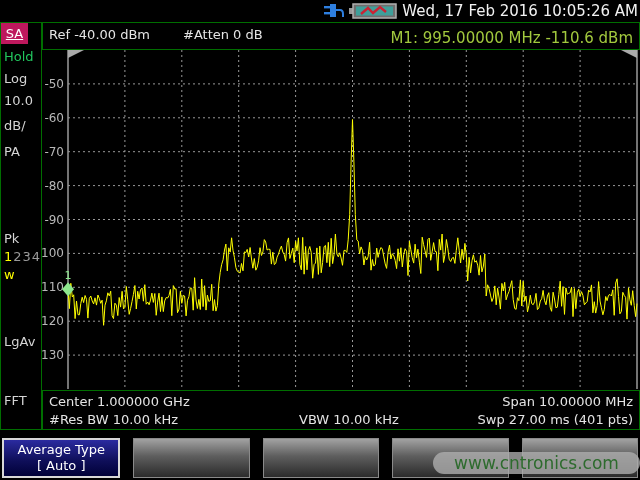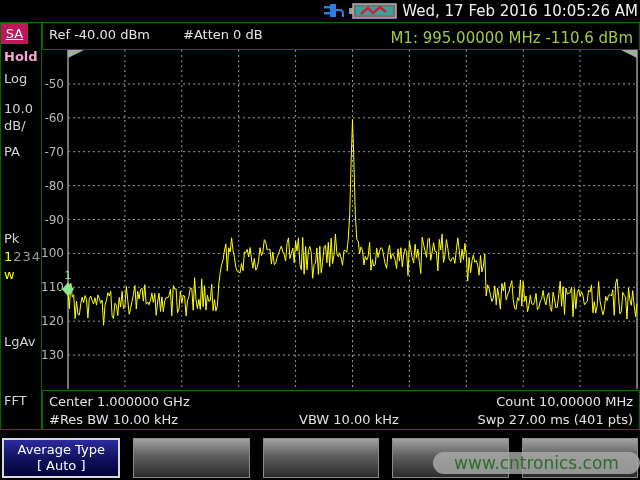--- a/index.html
+++ b/index.html
@@ -11,21 +11,21 @@
   #statusbar { position:absolute; left:0; top:0; width:640px; height:22px;
     display:flex; align-items:center; justify-content:flex-end; gap:4px; padding-right:2px;padding-left:45px; }
   #datetime { color:#f2f2f2; font-size:15px; white-space:nowrap; }
 
   
   #sidebar { position:absolute; left:0; top:22px; width:42px; height:408px;
     background:#000; border:1px solid #006e00; }
   .sb { position:absolute; left:3px; color:#d4d4d4; font-size:13px; white-space:nowrap; }
   #sa-badge { position:absolute; left:0; top:0; width:27px; height:21px; background:#be185d;
     color:#fff; font-size:13px; text-align:center; line-height:21px;text-decoration:underline; }
-  #hold { color:#f9a8d4; font-weight:bold; }
+  #hold { color:#22c55e; font-weight:normal; }
   .yellow { color:#ffff00; }
   .trace-digit { color:#9a9a9a; letter-spacing:1px; }
   .trace-digit.active { color:#ffff00; }
 
   
   #topbox { position:absolute; left:42px; top:22px; width:598px; height:28px;
     background:#000; border:1px solid #006e00; }
   .ann { position:absolute; color:#e4e4e4; font-size:13px; white-space:nowrap; }
   #ref-level { left:6px; top:4px; }
   #atten { left:140px; top:4px; }
@@ -77,21 +77,21 @@
       <rect x="8" y="4.5" width="37" height="9" fill="#3f9f9a"></rect>
       <polyline points="13,12 20,6 25,11 32,5 38,10" stroke="#cc2233" stroke-width="2.4" fill="none"></polyline>
     </svg>
     <span id="datetime">Wed, 17 Feb 2016 10:05:26 AM</span>
   </div>
 
   <div id="sidebar">
     <div id="sa-badge">SA</div>
     <div class="sb" id="hold" style="top:26px">Hold</div>
     <div class="sb" style="top:48px">Log</div>
-    <div class="sb" style="top:78px">10.0</div>
+    <div class="sb" style="top:70px">10.0</div>
     <div class="sb" style="top:95px">dB/</div>
     <div class="sb" style="top:121px">PA</div>
     <div class="sb" style="top:208px">Pk</div>
     <div class="sb" style="top:226px"><span class="trace-digit active">1</span><span class="trace-digit">2</span><span class="trace-digit">3</span><span class="trace-digit">4</span></div>
     <div class="sb yellow" style="top:244px">w</div>
     <div class="sb" style="top:311px">LgAv</div>
     <div class="sb" style="top:370px">FFT</div>
   </div>
 
   <div id="topbox">
@@ -132,21 +132,21 @@
       <text x="22" y="309.1" fill="#b8b8b8" font-size="12" text-anchor="end">-130</text>
       <polygon points="26,0 42,0 26,8" fill="#aaaaaa"></polygon>
       <polygon points="579,0 595,0 595,8" fill="#aaaaaa"></polygon>
       <polyline points="26.0,239.3 27.4,258.6 28.8,233.3 30.3,247.0 31.7,244.8 33.1,268.6 34.5,251.0 36.0,264.7 37.4,264.8 38.8,253.4 40.2,247.2 41.6,252.6 43.1,245.5 44.5,249.4 45.9,268.1 47.3,248.4 48.8,246.0 50.2,251.0 51.6,253.9 53.0,247.8 54.5,255.1 55.9,245.0 57.3,248.4 58.7,253.3 60.1,250.2 61.6,275.3 63.0,255.2 64.4,250.8 65.8,242.8 67.3,245.9 68.7,241.2 70.1,265.8 71.5,268.6 72.9,253.2 74.4,255.2 75.8,265.6 77.2,247.5 78.6,257.1 80.1,241.3 81.5,258.9 82.9,257.3 84.3,236.5 85.7,249.8 87.2,264.3 88.6,258.5 90.0,251.6 91.4,244.5 92.9,235.5 94.3,259.0 95.7,241.3 97.1,249.0 98.5,239.9 100.0,238.1 101.4,251.2 102.8,234.7 104.2,254.2 105.7,252.0 107.1,254.8 108.5,250.1 109.9,243.1 111.3,252.4 112.8,243.5 114.2,265.3 115.6,252.1 117.0,243.2 118.5,261.6 119.9,246.9 121.3,261.6 122.7,250.9 124.2,247.5 125.6,248.0 127.0,245.5 128.4,239.4 129.8,265.7 131.3,235.6 132.7,239.1 134.1,238.8 135.5,262.7 137.0,259.1 138.4,241.3 139.8,253.3 141.2,245.4 142.6,246.0 144.1,265.9 145.5,250.3 146.9,246.7 148.3,237.9 149.8,238.4 151.2,260.2 152.6,227.7 154.0,249.9 155.4,258.5 156.9,249.3 158.3,259.5 159.7,229.0 161.1,256.6 162.6,235.7 164.0,260.1 165.4,245.1 166.8,251.4 168.3,250.7 169.7,234.3 171.1,260.7 172.5,249.6 173.9,261.1 175.4,255.5 176.8,234.0 178.2,222.5 179.6,214.7 181.1,209.8 182.5,200.0 183.9,194.1 185.3,220.9 186.7,197.8 188.2,202.1 189.6,187.8 191.0,200.4 192.4,207.3 193.9,217.6 195.3,221.2 196.7,222.3 198.1,222.9 199.5,213.5 201.0,220.8 202.4,201.9 203.8,202.6 205.2,199.4 206.7,207.0 208.1,197.5 209.5,209.0 210.9,218.2 212.3,208.5 213.8,220.2 215.2,217.2 216.6,210.8 218.0,197.7 219.5,205.5 220.9,201.8 222.3,189.6 223.7,192.0 225.1,200.0 226.6,199.2 228.0,199.4 229.4,214.1 230.8,202.2 232.3,214.6 233.7,213.4 235.1,207.1 236.5,204.1 238.0,199.3 239.4,196.1 240.8,202.0 242.2,204.4 243.6,211.1 245.1,192.7 246.5,187.9 247.9,208.5 249.3,203.5 250.8,198.1 252.2,212.7 253.6,191.3 255.0,200.9 256.4,187.8 257.9,214.4 259.3,219.8 260.7,187.4 262.1,224.2 263.6,196.5 265.0,219.8 266.4,200.4 267.8,196.5 269.2,202.4 270.7,228.2 272.1,214.5 273.5,213.1 274.9,197.9 276.4,224.4 277.8,196.2 279.2,222.8 280.6,212.6 282.1,196.7 283.5,195.4 284.9,212.7 286.3,192.3 287.7,216.6 289.2,188.3 290.6,213.6 292.0,204.8 293.4,184.0 294.9,204.0 296.3,206.8 297.7,202.8 299.1,208.0 300.5,215.3 302.0,200.4 303.4,200.4 304.8,202.4 306.2,189.8 307.7,164.4 309.1,111.9 310.5,69.5 311.9,111.9 313.3,164.4 314.8,189.8 316.2,191.1 317.6,203.8 319.0,196.9 320.5,200.3 321.9,215.0 323.3,206.4 324.7,210.0 326.1,206.7 327.6,192.3 329.0,220.2 330.4,209.5 331.8,216.1 333.3,214.3 334.7,198.1 336.1,207.4 337.5,201.2 339.0,197.5 340.4,199.1 341.8,206.9 343.2,213.9 344.6,218.4 346.1,202.1 347.5,195.1 348.9,209.0 350.3,203.7 351.8,205.9 353.2,210.5 354.6,218.6 356.0,198.8 357.4,211.2 358.9,197.7 360.3,216.9 361.7,204.6 363.1,198.7 364.6,201.4 366.0,225.5 367.4,191.3 368.8,199.7 370.2,207.6 371.7,213.1 373.1,194.2 374.5,207.8 375.9,199.2 377.4,212.2 378.8,223.5 380.2,187.2 381.6,194.6 383.0,200.6 384.5,207.4 385.9,189.5 387.3,188.1 388.7,210.3 390.2,201.7 391.6,192.6 393.0,201.4 394.4,201.8 395.9,220.7 397.3,189.4 398.7,200.1 400.1,184.0 401.5,212.5 403.0,204.6 404.4,189.5 405.8,198.3 407.2,209.2 408.7,211.5 410.1,208.1 411.5,207.4 412.9,213.4 414.3,200.4 415.8,187.8 417.2,200.2 418.6,213.0 420.0,199.2 421.5,209.6 422.9,193.4 424.3,205.0 425.7,231.0 427.1,207.3 428.6,222.9 430.0,210.6 431.4,204.8 432.8,212.2 434.3,210.7 435.7,215.2 437.1,225.2 438.5,205.5 439.9,221.9 441.4,216.0 442.8,204.0 444.2,246.0 445.6,234.8 447.1,238.7 448.5,245.1 449.9,251.5 451.3,247.9 452.8,235.9 454.2,254.8 455.6,238.2 457.0,247.0 458.4,259.1 459.9,233.4 461.3,241.0 462.7,232.3 464.1,249.8 465.6,244.8 467.0,241.5 468.4,235.9 469.8,230.7 471.2,249.5 472.7,258.5 474.1,259.3 475.5,247.7 476.9,250.7 478.4,229.9 479.8,256.0 481.2,231.4 482.6,251.3 484.0,246.0 485.5,261.9 486.9,255.3 488.3,245.2 489.7,253.6 491.2,254.7 492.6,251.7 494.0,243.4 495.4,259.6 496.8,257.9 498.3,251.0 499.7,248.8 501.1,240.4 502.5,250.5 504.0,254.8 505.4,246.0 506.8,242.7 508.2,257.2 509.6,261.3 511.1,242.2 512.5,249.0 513.9,257.8 515.3,257.2 516.8,244.6 518.2,231.2 519.6,256.3 521.0,236.6 522.5,264.4 523.9,237.9 525.3,244.2 526.7,243.4 528.1,242.8 529.6,237.1 531.0,266.6 532.4,238.5 533.8,258.7 535.3,242.3 536.7,239.3 538.1,246.2 539.5,241.7 540.9,245.4 542.4,254.8 543.8,253.0 545.2,251.5 546.6,240.1 548.1,242.0 549.5,234.9 550.9,262.8 552.3,251.7 553.7,263.1 555.2,255.5 556.6,231.6 558.0,251.0 559.4,257.7 560.9,264.8 562.3,259.4 563.7,246.5 565.1,250.7 566.5,245.3 568.0,244.5 569.4,246.0 570.8,239.8 572.2,265.3 573.7,233.0 575.1,228.8 576.5,246.5 577.9,263.8 579.4,261.4 580.8,242.3 582.2,245.4 583.6,247.3 585.0,269.1 586.5,237.8 587.9,249.7 589.3,255.3 590.7,240.7 592.2,255.5 593.6,266.6 595.0,253.5" fill="none" stroke="#ffff00" stroke-width="1"></polyline>
       <polygon points="26,232.33399999999997 32,239.33399999999997 26,246.33399999999997 20,239.33399999999997" fill="#8ee88e"></polygon>
       <text x="26" y="229.33399999999997" fill="#8ee88e" font-size="11" text-anchor="middle">1</text>
     </svg>
 
   <div id="botbox">
     <span class="ann" id="center-freq">Center 1.000000 GHz</span>
-    <span class="ann" id="span">Count 10.00000 MHz</span>
+    <span class="ann" id="span">Span 10.00000 MHz</span>
     <span class="ann" id="rbw">#Res BW 10.00 kHz</span>
     <span class="ann" id="vbw">VBW 10.00 kHz</span>
     <span class="ann" id="sweep">Swp 27.00 ms (401 pts)</span>
   </div>
 
   <div id="softkeys">
     <div class="softkey active">
       <span>Average Type</span>
       <span>[ Auto ]</span>
     </div>

